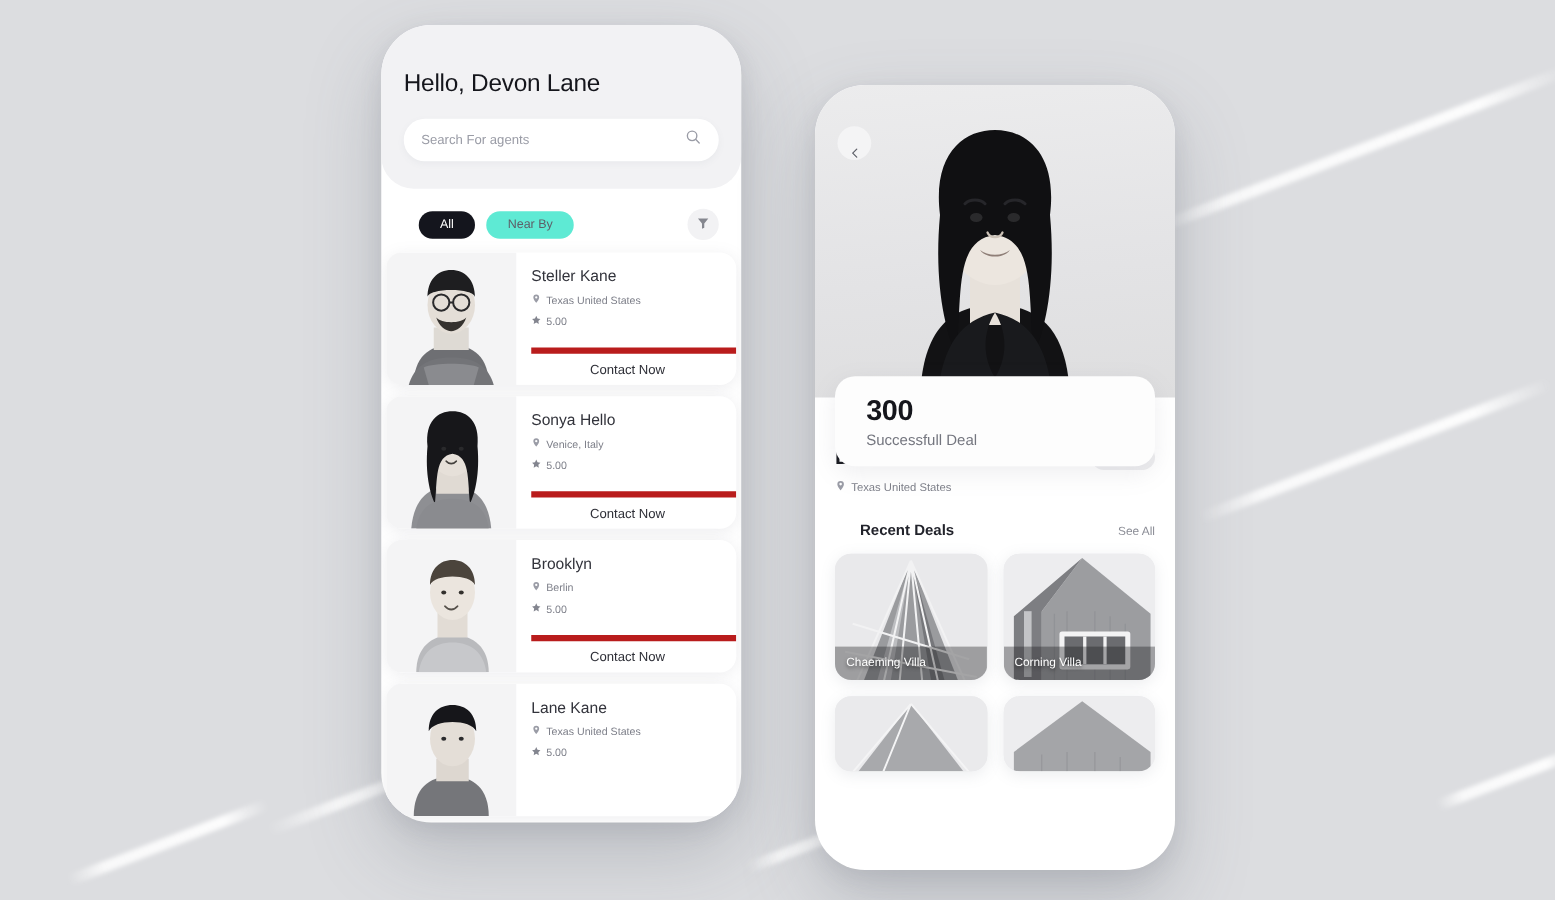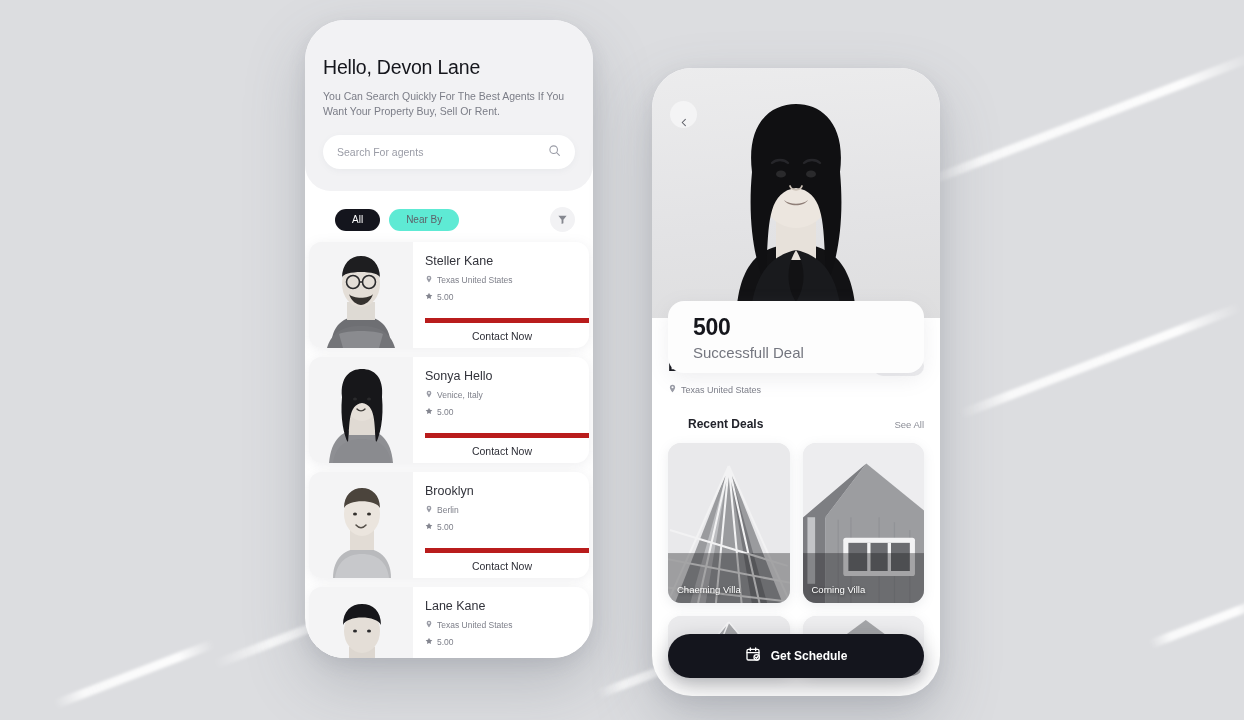--- a/index.html
+++ b/index.html
@@ -211,21 +211,21 @@
   }
   .stat + .stat { border-left: 1px solid #ebebed; }
   .stat-num {
     font-size: 23px;
     font-weight: bold;
     color: #15161c;
     letter-spacing: -.3px;
   }
   .stat-label {
     margin-top: 3px;
-    font-size: 15px;
+    font-size: 12px;
     color: #74767f;
   }
 
   .r-body { padding: 38px 16px 0 16px; }
   .r-nameline {
     display: flex;
     align-items: flex-start;
   }
   .r-name {
     font-size: 17px;
@@ -270,21 +270,21 @@
     color: #8b8d96;
   }
   .deal-grid {
     margin-top: 12px;
     display: grid;
     grid-template-columns: 1fr 1fr;
     gap: 13px;
   }
   .deal-card {
     position: relative;
-    height: 160px;
+    height: 101px;
     border-radius: 13px;
     overflow: hidden;
     background: #e8e8ea;
     box-shadow: 0 3px 12px rgba(120,125,140,.14);
   }
   .deal-card svg { position: absolute; inset: 0; width: 100%; height: 100%; }
   .deal-title {
     position: absolute;
     left: 9px; bottom: 8px;
     font-size: 9.5px;
@@ -323,21 +323,20 @@
   <div class="streak s2"></div>
   <div class="streak s3"></div>
   <div class="streak s4"></div>
   <div class="streak s5"></div>
   <div class="streak s6"></div>
 
   <div class="phone" id="phone-left">
 
     <div class="l-header">
       <div class="l-greeting">Hello, Devon Lane</div>
-      <div class="l-sub">You Can Search Quickly For The Best Agents If You Want Your Property Buy, Sell Or Rent.</div>
 
       <div class="l-search">
         <div class="l-search-text">Search For agents</div>
         <span>
           <svg width="13" height="13" viewBox="0 0 24 24" fill="none" stroke="#9a9ca6" stroke-width="2" stroke-linecap="round">
             <circle cx="10.5" cy="10.5" r="7"></circle>
               <line x1="16" y1="16" x2="21" y2="21"></line>
           </svg>
         </span>
       </div>
@@ -530,21 +529,21 @@
         <path d="M92 95c4-4 12-4 16 0M124 95c4-4 12-4 16 0" stroke="#26262a" stroke-width="2.4" fill="none" stroke-linecap="round"></path>
         <path d="M110 118c2 5 10 5 12 0" stroke="#ccc2b7" stroke-width="1.8" fill="none" stroke-linecap="round"></path>
         <path d="M104 132c6 5 18 5 24 0-4 7-20 7-24 0z" fill="#8f7f78"></path>
         <path d="M70 250c4-44 20-62 46-68-10 16-10 36 0 52-14 4-24 10-28 16z" fill="#191a1d"></path>
         <path d="M162 250c-4-44-20-62-46-68 10 16 10 36 0 52 14 4 24 10 28 16z" fill="#191a1d"></path>
       </svg>
     </div>
 
     <div class="r-stats">
       <div class="stat">
-        <div class="stat-num">500</div>
+        <div class="stat-num">300</div>
         <div class="stat-label">Successfull Deal</div>
       </div>
     </div>
 
     <div class="r-body">
       <div class="r-nameline">
         <div class="r-name">Devon Lane</div>
         <div class="rating-pill">
           <span>
             <svg width="9" height="9" viewBox="0 0 24 24" fill="#6b6d76">
@@ -615,28 +614,15 @@
             <rect width="120" height="60" fill="#ededef"></rect>
             <path d="M62 4l54 40v16H8V44z" fill="#a4a5a8"></path>
             <g stroke="#8e8f93" stroke-width="1" opacity=".6">
                 <path d="M30 46v14M50 44v16M72 44v16M92 48v12"></path>
               </g>
           </svg>
         </div>
       </div>
     </div>
 
-    <div class="cta">
-      <span>
-        <svg width="16" height="16" viewBox="0 0 24 24" fill="none" stroke="#ffffff" stroke-width="2" stroke-linecap="round" stroke-linejoin="round">
-          <rect x="3" y="5" width="18" height="16" rx="2"></rect>
-          <line x1="3" y1="10" x2="21" y2="10"></line>
-          <line x1="8" y1="3" x2="8" y2="7"></line>
-          <line x1="16" y1="3" x2="16" y2="7"></line>
-          <circle cx="17.5" cy="17" r="4" fill="#14151d"></circle>
-          <polyline points="15.8 17 17.2 18.4 19.4 15.8"></polyline>
-        </svg>
-      </span>
-      <span class="cta-label">Get Schedule</span>
-    </div>
 
   </div>
 </div>
 
 </body></html>

